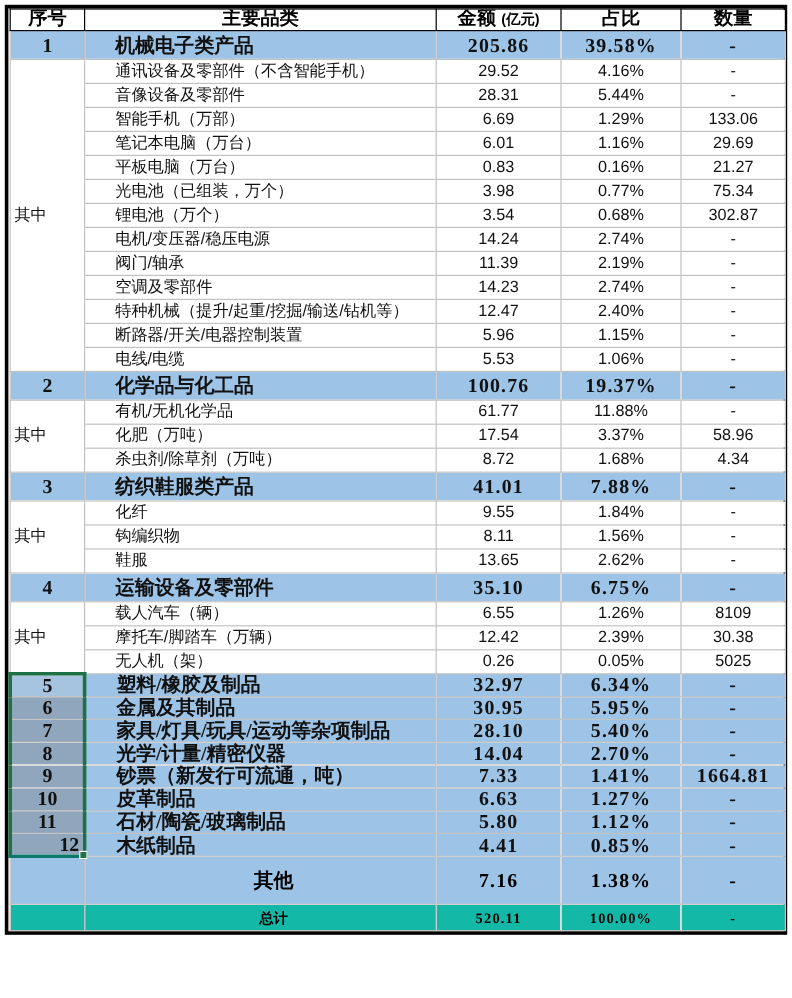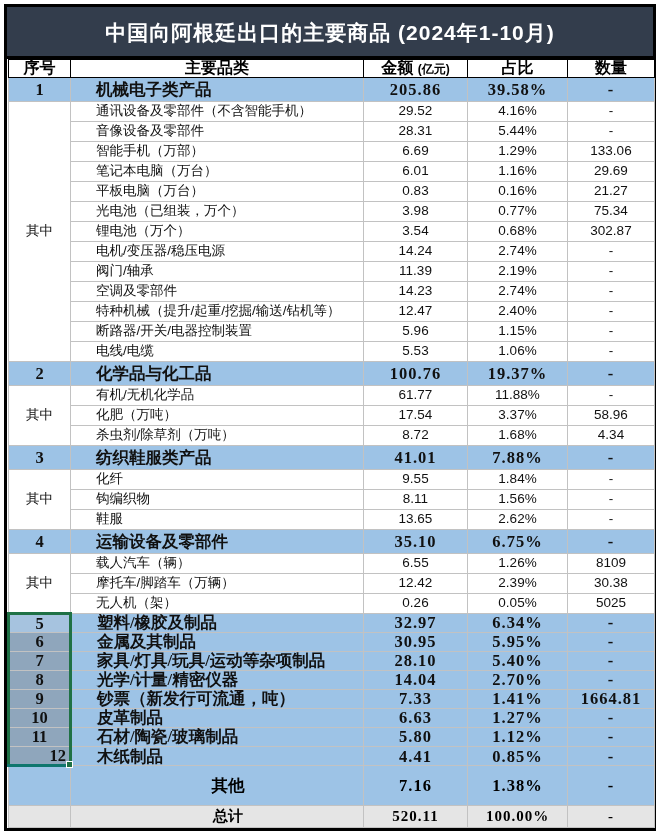--- a/index.html
+++ b/index.html
@@ -25,45 +25,44 @@
   .cell-cat { text-align:left; padding-left:25px; }
   .cell-cat.center { text-align:center; }
   
   .row-cat td {
     background:#9DC3E6; height:24px; font-family:"Liberation Serif", serif;
     font-weight:bold; font-size:16.5px; color:#111;
   }
   .row-cat .cell-num { letter-spacing:1px; }
   
   .row-sub td { background:#fff; height:20px; font-size:13.5px; font-family:"Liberation Sans", sans-serif; color:#111; }
-  .sub-label { background:#fff; font-size:15px; vertical-align:middle; text-align:center; font-family:"Liberation Sans", sans-serif; }
+  .sub-label { background:#fff; font-size:15px; vertical-align:middle; text-align:left; font-family:"Liberation Sans", sans-serif; }
   
   .row-num td {
     background:#9DC3E6; height:19px; font-family:"Liberation Serif", serif;
     font-weight:bold; font-size:16.5px; color:#111;
   }
   .row-num .cell-num { letter-spacing:1px; }
   .row-num .col-no.sel { background:#8FA6BC; border-left:3px solid #1F7145; border-right:3px solid #1F7145; }
   .row-num .col-no.sel.sel-first { background:#A6C3DF; border-top:3px solid #1F7145; }
   .row-num .col-no.sel.sel-last { border-bottom:3px solid #0f766e; position:relative; overflow:visible;text-align:right; }
   .fill-handle {
     position:absolute; right:-4px; bottom:-4px; width:7px; height:7px;
     background:#1F7145; border:1px solid #fff; z-index:3; display:block;
   }
   
   .row-other td { background:#9DC3E6; height:40px; font-family:"Liberation Serif", serif; font-weight:bold; font-size:16.5px; }
-  .row-total td { background:#e5e5e5; height:22px; font-family:"Liberation Serif", serif; font-weight:bold; font-size:15px; }
+  .row-total td { background:#14b8a6; height:22px; font-family:"Liberation Serif", serif; font-weight:bold; font-size:12px; }
   .row-other .cell-num, .row-total .cell-num { letter-spacing:1px; }
 </style>
 </head>
 <body>
 
 <div class="page">
   <div class="sheet">
-    <div class="title-band">中国向阿根廷出口的主要商品 (2024年1-10月)</div>
     <table>
       <colgroup>
         <col style="width:62px">
           <col style="width:293px">
           <col style="width:104px">
           <col style="width:100px">
           <col style="width:87px">
       </colgroup>
       <thead>
         <tr>

